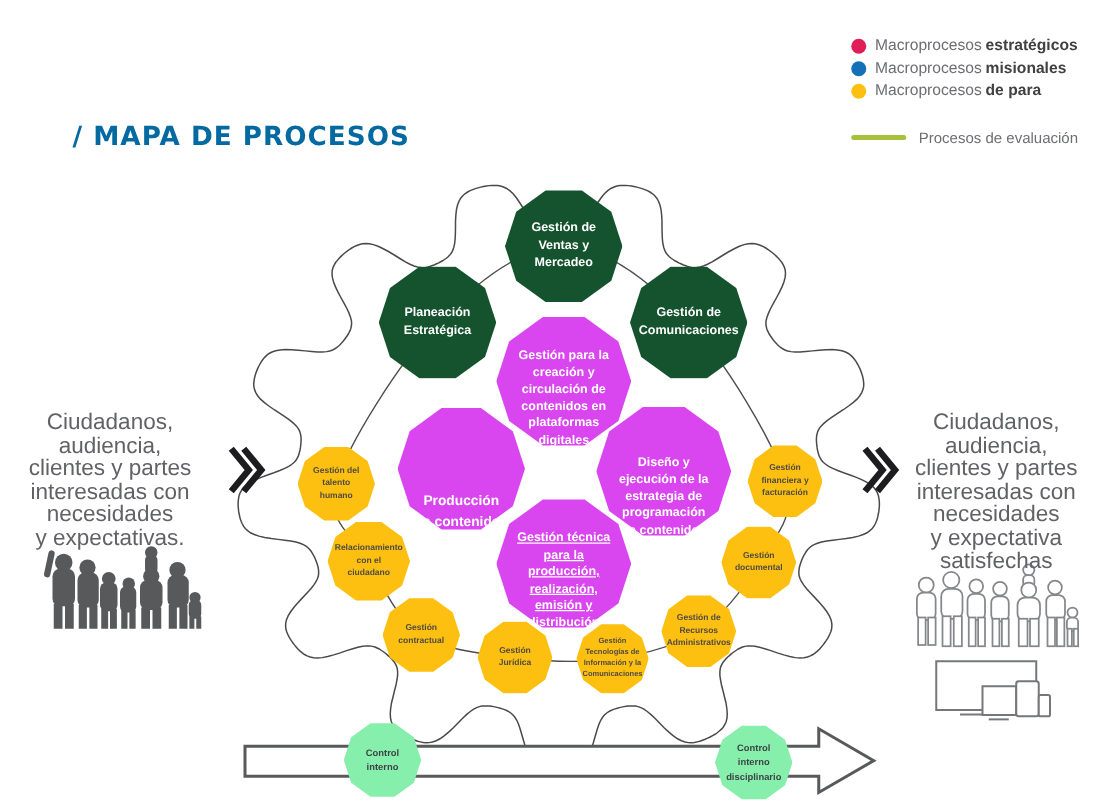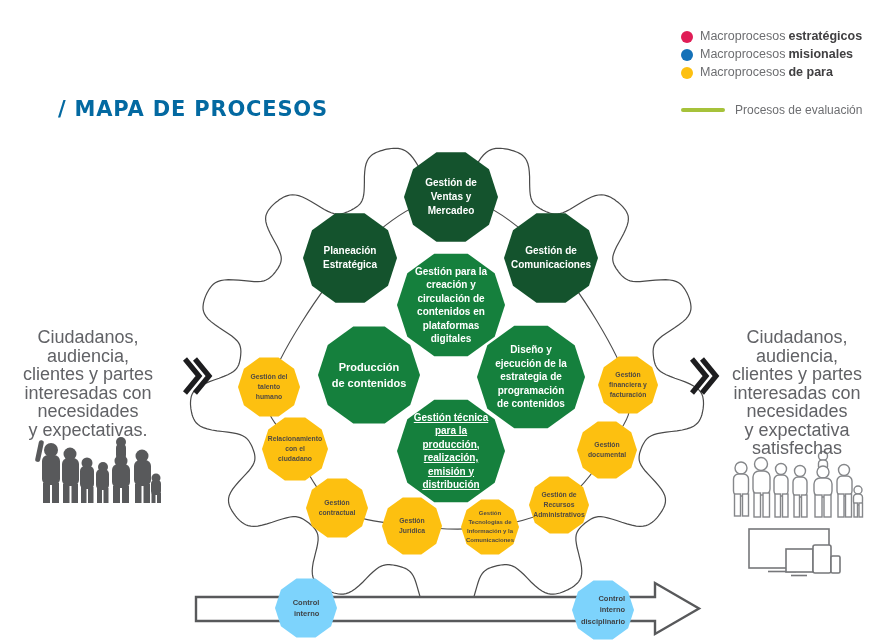--- a/index.html
+++ b/index.html
@@ -11,23 +11,23 @@
   .legend-dot{width:12px;height:12px;border-radius:50%;margin-right:7px;flex:0 0 auto;}
   .legend-row b{color:#414042;margin-left:3px;}
   .legend-line-row{display:flex;align-items:center;margin-top:24px;font-size:12px;color:#6d6e71;}
   .legend-line{width:44px;height:4px;border-radius:2px;margin-right:10px;flex:0 0 auto;}
   .side-text{position:absolute;width:170px;text-align:center;font-size:18px;line-height:18.5px;color:#616266;white-space:pre-line;}
   .side-text.left{left:3px;top:328px;}
   .side-text.right{left:712px;top:328px;}
   .node{position:absolute;display:flex;align-items:center;justify-content:center;text-align:center;font-weight:bold;white-space:pre-line;
     clip-path:polygon(65.45% 2.45%,34.55% 2.45%,9.55% 20.6%,0% 50%,9.55% 79.4%,34.55% 97.55%,65.45% 97.55%,90.45% 79.4%,100% 50%,90.45% 20.6%);}
   .node.red{background:#14532d;color:#fff;}
-  .node.blue{background:#15803d;color:#fff;}
+  .node.blue{background:#d946ef;color:#fff;align-items:flex-end;}
   .node.yellow{background:#FDC010;color:#514a42;}
-  .node.green{background:#7dd3fc;color:#3f4347;text-align:right;}
+  .node.green{background:#86efac;color:#3f4347;}
 </style>
 </head>
 <body>
 
 <div id="canvas">
   <svg id="bg" width="886" height="643" viewBox="0 0 886 643">
     <path id="gear" fill="none" stroke="#4a4a4a" stroke-width="1.2" d="M680.0,380.0L685.1,381.9L689.7,383.9L693.6,385.9L696.7,388.0L699.1,390.1L700.7,392.2L701.9,394.3L702.7,396.4L703.1,398.5L703.4,400.6L703.5,402.7L703.5,404.8L703.3,406.9L703.1,408.9L702.7,411.0L702.3,413.0L701.8,415.0L701.1,417.0L700.2,419.0L699.2,420.9L697.8,422.8L695.9,424.5L693.6,426.2L690.6,427.6L686.8,428.9L682.2,430.0L677.0,430.8L671.5,431.5L666.2,432.2L661.4,432.8L657.3,433.6L653.9,434.6L651.3,435.7L649.2,436.9L647.6,438.2L646.2,439.6L645.1,441.0L644.2,442.5L643.3,444.0L642.5,445.5L641.8,447.0L641.2,448.6L640.6,450.2L640.1,451.8L639.6,453.4L639.3,455.1L639.1,456.8L639.1,458.7L639.3,460.6L640.0,462.8L641.1,465.2L642.9,467.9L645.3,471.0L648.4,474.4L651.9,478.1L655.5,482.0L658.8,485.8L661.5,489.4L663.5,492.7L664.8,495.7L665.4,498.4L665.5,500.8L665.3,503.0L664.7,505.2L663.9,507.2L663.0,509.1L662.0,510.9L660.8,512.7L659.6,514.4L658.3,516.1L656.9,517.8L655.5,519.4L653.9,520.9L652.2,522.3L650.4,523.6L648.3,524.7L645.9,525.6L643.2,526.2L640.0,526.4L636.2,526.1L631.8,525.2L627.0,523.9L621.8,522.3L616.7,520.5L611.8,519.0L607.6,517.8L603.9,517.0L600.8,516.7L598.2,516.7L596.0,517.1L594.0,517.6L592.3,518.4L590.6,519.2L589.1,520.2L587.6,521.2L586.2,522.2L584.8,523.3L583.5,524.5L582.2,525.6L580.9,526.9L579.8,528.2L578.6,529.6L577.7,531.1L576.8,532.9L576.2,534.9L575.9,537.4L575.9,540.3L576.4,543.8L577.2,548.0L578.4,552.6L579.6,557.6L580.8,562.4L581.5,567.0L581.8,571.0L581.6,574.4L581.0,577.2L579.9,579.6L578.7,581.6L577.2,583.3L575.5,584.8L573.8,586.2L572.0,587.4L570.1,588.5L568.1,589.6L566.1,590.5L564.1,591.4L562.0,592.2L559.9,593.0L557.7,593.5L555.5,594.0L553.1,594.2L550.6,594.1L548.0,593.6L545.1,592.6L542.0,591.0L538.7,588.7L535.1,585.7L531.3,582.2L527.6,578.4L524.1,574.8L520.8,571.7L517.8,569.2L515.1,567.3L512.7,566.1L510.5,565.3L508.4,564.8L506.5,564.7L504.6,564.7L502.7,564.8L500.9,565.0L499.1,565.3L497.3,565.7L495.6,566.1L493.8,566.6L492.1,567.1L490.4,567.7L488.7,568.4L487.0,569.3L485.4,570.4L483.8,571.8L482.2,573.6L480.7,576.0L479.3,579.0L478.0,582.8L476.7,587.2L475.3,592.0L473.9,596.9L472.3,601.5L470.6,605.4L468.7,608.6L466.8,611.1L464.7,613.0L462.6,614.4L460.4,615.4L458.2,616.1L456.0,616.6L453.7,617.0L451.5,617.2L449.3,617.3L447.0,617.4L444.7,617.3L442.5,617.2L440.3,617.0L438.0,616.6L435.8,616.1L433.6,615.4L431.4,614.4L429.3,613.0L427.2,611.1L425.3,608.6L423.4,605.4L421.7,601.5L420.1,596.9L418.7,592.0L417.3,587.2L416.0,582.8L414.7,579.0L413.3,576.0L411.8,573.6L410.2,571.8L408.6,570.4L407.0,569.3L405.3,568.4L403.6,567.7L401.9,567.1L400.2,566.6L398.4,566.1L396.7,565.7L394.9,565.3L393.1,565.0L391.3,564.8L389.4,564.7L387.5,564.7L385.6,564.8L383.5,565.3L381.3,566.1L378.9,567.3L376.2,569.2L373.2,571.7L369.9,574.8L366.4,578.4L362.7,582.2L358.9,585.7L355.3,588.7L352.0,591.0L348.9,592.6L346.0,593.6L343.4,594.1L340.9,594.2L338.5,594.0L336.3,593.5L334.1,593.0L332.0,592.2L329.9,591.4L327.9,590.5L325.9,589.6L323.9,588.5L322.0,587.4L320.2,586.2L318.5,584.8L316.8,583.3L315.3,581.6L314.1,579.6L313.0,577.2L312.4,574.4L312.2,571.0L312.5,567.0L313.2,562.4L314.4,557.6L315.6,552.6L316.8,548.0L317.6,543.8L318.1,540.3L318.1,537.4L317.8,534.9L317.2,532.9L316.3,531.1L315.4,529.6L314.2,528.2L313.1,526.9L311.8,525.6L310.5,524.5L309.2,523.3L307.8,522.2L306.4,521.2L304.9,520.2L303.4,519.2L301.7,518.4L300.0,517.6L298.0,517.1L295.8,516.7L293.2,516.7L290.1,517.0L286.4,517.8L282.2,519.0L277.3,520.5L272.2,522.3L267.0,523.9L262.2,525.2L257.8,526.1L254.0,526.4L250.8,526.2L248.1,525.6L245.7,524.7L243.6,523.6L241.8,522.3L240.1,520.9L238.5,519.4L237.1,517.8L235.7,516.1L234.4,514.4L233.2,512.7L232.0,510.9L231.0,509.1L230.1,507.2L229.3,505.2L228.7,503.0L228.5,500.8L228.6,498.4L229.2,495.7L230.5,492.7L232.5,489.4L235.2,485.8L238.5,482.0L242.1,478.1L245.6,474.4L248.7,471.0L251.1,467.9L252.9,465.2L254.0,462.8L254.7,460.6L254.9,458.7L254.9,456.8L254.7,455.1L254.4,453.4L253.9,451.8L253.4,450.2L252.8,448.6L252.2,447.0L251.5,445.5L250.7,444.0L249.8,442.5L248.9,441.0L247.8,439.6L246.4,438.2L244.8,436.9L242.7,435.7L240.1,434.6L236.7,433.6L232.6,432.8L227.8,432.2L222.5,431.5L217.0,430.8L211.8,430.0L207.2,428.9L203.4,427.6L200.4,426.2L198.1,424.5L196.2,422.8L194.8,420.9L193.8,419.0L192.9,417.0L192.2,415.0L191.7,413.0L191.3,411.0L190.9,408.9L190.7,406.9L190.5,404.8L190.5,402.7L190.6,400.6L190.9,398.5L191.3,396.4L192.1,394.3L193.3,392.2L194.9,390.1L197.3,388.0L200.4,385.9L204.3,383.9L208.9,381.9L214.0,380.0L219.1,378.2L223.8,376.4L227.8,374.7L231.0,373.1L233.5,371.4L235.4,369.8L236.8,368.2L237.8,366.5L238.6,364.9L239.2,363.3L239.6,361.6L240.0,360.0L240.3,358.3L240.5,356.7L240.7,355.0L240.8,353.3L240.9,351.7L240.8,350.0L240.6,348.2L240.2,346.5L239.6,344.6L238.5,342.7L237.0,340.7L234.7,338.5L231.8,336.1L228.1,333.5L223.9,330.7L219.4,327.8L215.1,324.8L211.3,321.9L208.2,319.1L206.0,316.4L204.5,313.9L203.6,311.5L203.1,309.3L203.0,307.1L203.2,304.9L203.5,302.9L204.0,300.8L204.6,298.8L205.3,296.9L206.1,294.9L207.0,293.0L208.0,291.2L209.1,289.3L210.3,287.6L211.7,285.9L213.3,284.3L215.3,282.8L217.6,281.6L220.5,280.6L224.1,280.0L228.3,279.7L233.2,279.8L238.6,280.2L244.1,280.7L249.3,281.2L254.0,281.6L257.9,281.6L261.2,281.3L263.9,280.8L266.1,280.0L267.9,279.0L269.5,278.0L270.9,276.8L272.2,275.6L273.4,274.3L274.5,273.0L275.6,271.6L276.6,270.2L277.6,268.8L278.5,267.4L279.3,265.9L280.1,264.3L280.7,262.6L281.1,260.8L281.3,258.7L281.1,256.4L280.4,253.7L279.2,250.5L277.5,246.8L275.3,242.7L272.8,238.2L270.4,233.7L268.3,229.3L266.8,225.4L265.9,221.9L265.6,218.9L265.8,216.2L266.5,213.9L267.4,211.9L268.5,210.0L269.9,208.3L271.3,206.6L272.8,205.1L274.4,203.6L276.0,202.2L277.8,200.9L279.5,199.6L281.4,198.4L283.3,197.3L285.4,196.4L287.6,195.6L289.9,195.0L292.5,194.8L295.5,195.0L298.7,195.7L302.5,197.0L306.6,199.0L311.1,201.4L315.7,204.2L320.2,207.0L324.3,209.5L328.0,211.4L331.2,212.8L334.0,213.6L336.5,214.0L338.6,214.1L340.7,213.9L342.5,213.5L344.3,213.0L346.0,212.4L347.7,211.8L349.3,211.0L351.0,210.3L352.5,209.4L354.1,208.6L355.6,207.6L357.1,206.6L358.5,205.4L359.8,204.1L361.1,202.4L362.1,200.5L363.0,198.0L363.7,195.0L364.1,191.2L364.3,186.8L364.4,181.9L364.4,176.8L364.7,171.9L365.2,167.5L366.1,163.8L367.3,160.8L368.7,158.3L370.4,156.4L372.2,154.8L374.1,153.6L376.1,152.5L378.2,151.7L380.3,150.9L382.4,150.3L384.6,149.7L386.8,149.2L389.0,148.8L391.2,148.5L393.5,148.3L395.8,148.3L398.1,148.4L400.4,148.8L402.8,149.6L405.3,150.8L407.8,152.5L410.5,155.0L413.1,158.2L415.8,162.2L418.5,166.5L421.1,171.0L423.6,175.1L425.9,178.7L428.1,181.5L430.2,183.7L432.2,185.3L434.1,186.4L436.0,187.2L437.9,187.8L439.7,188.1L441.5,188.4L443.4,188.5L445.2,188.6L447.0,188.6L448.8,188.6L450.6,188.5L452.5,188.4L454.3,188.1L456.1,187.8L458.0,187.2L459.9,186.4L461.8,185.3L463.8,183.7L465.9,181.5L468.1,178.7L470.4,175.1L472.9,171.0L475.5,166.5L478.2,162.2L480.9,158.2L483.5,155.0L486.2,152.5L488.7,150.8L491.2,149.6L493.6,148.8L495.9,148.4L498.2,148.3L500.5,148.3L502.8,148.5L505.0,148.8L507.2,149.2L509.4,149.7L511.6,150.3L513.7,150.9L515.8,151.7L517.9,152.5L519.9,153.6L521.8,154.8L523.6,156.4L525.3,158.3L526.7,160.8L527.9,163.8L528.8,167.5L529.3,171.9L529.6,176.8L529.6,181.9L529.7,186.8L529.9,191.2L530.3,195.0L531.0,198.0L531.9,200.5L532.9,202.4L534.2,204.1L535.5,205.4L536.9,206.6L538.4,207.6L539.9,208.6L541.5,209.4L543.0,210.3L544.7,211.0L546.3,211.8L548.0,212.4L549.7,213.0L551.5,213.5L553.3,213.9L555.4,214.1L557.5,214.0L560.0,213.6L562.8,212.8L566.0,211.4L569.7,209.5L573.8,207.0L578.3,204.2L582.9,201.4L587.4,199.0L591.5,197.0L595.3,195.7L598.5,195.0L601.5,194.8L604.1,195.0L606.4,195.6L608.6,196.4L610.7,197.3L612.6,198.4L614.5,199.6L616.2,200.9L618.0,202.2L619.6,203.6L621.2,205.1L622.7,206.6L624.1,208.3L625.5,210.0L626.6,211.9L627.5,213.9L628.2,216.2L628.4,218.9L628.1,221.9L627.2,225.4L625.7,229.3L623.6,233.7L621.2,238.2L618.7,242.7L616.5,246.8L614.8,250.5L613.6,253.7L612.9,256.4L612.7,258.7L612.9,260.8L613.3,262.6L613.9,264.3L614.7,265.9L615.5,267.4L616.4,268.8L617.4,270.2L618.4,271.6L619.5,273.0L620.6,274.3L621.8,275.6L623.1,276.8L624.5,278.0L626.1,279.0L627.9,280.0L630.1,280.8L632.8,281.3L636.1,281.6L640.0,281.6L644.7,281.2L649.9,280.7L655.4,280.2L660.8,279.8L665.7,279.7L669.9,280.0L673.5,280.6L676.4,281.6L678.7,282.8L680.7,284.3L682.3,285.9L683.7,287.6L684.9,289.3L686.0,291.2L687.0,293.0L687.9,294.9L688.7,296.9L689.4,298.8L690.0,300.8L690.5,302.9L690.8,304.9L691.0,307.1L690.9,309.3L690.4,311.5L689.5,313.9L688.0,316.4L685.8,319.1L682.7,321.9L678.9,324.8L674.6,327.8L670.1,330.7L665.9,333.5L662.2,336.1L659.3,338.5L657.0,340.7L655.5,342.7L654.4,344.6L653.8,346.5L653.4,348.2L653.2,350.0L653.1,351.7L653.2,353.3L653.3,355.0L653.5,356.7L653.7,358.3L654.0,360.0L654.4,361.6L654.8,363.3L655.4,364.9L656.2,366.5L657.2,368.2L658.6,369.8L660.5,371.4L663.0,373.1L666.2,374.7L670.2,376.4L674.9,378.2L680.0,380.0Z"></path>
     <path id="ring" fill="none" stroke="#4d4d4d" stroke-width="1.1" d="M350,258C380.3,226.3 417.5,197.0 451,197C484.5,197.0 521.5,226.7 551,258C580.5,289.3 618.7,353.0 628,385C637.3,417.0 618.5,430.0 607,450C595.5,470.0 578.5,492.2 559,505C539.5,517.8 514.5,523.5 490,527C465.5,530.5 437.5,529.2 412,526C386.5,522.8 356.5,520.8 337,508C317.5,495.2 306.3,469.2 295,449C283.7,428.8 259.8,418.8 269,387C278.2,355.2 319.7,289.7 350,258Z"></path>
     <path d="M196,597 L655,597 L655,583 L699,608.5 L655,634 L655,621 L196,621 Z" fill="#fff" stroke="#58595B" stroke-width="2.4"></path>
     <g stroke="#1d1d1f" stroke-width="5.2" fill="none">

